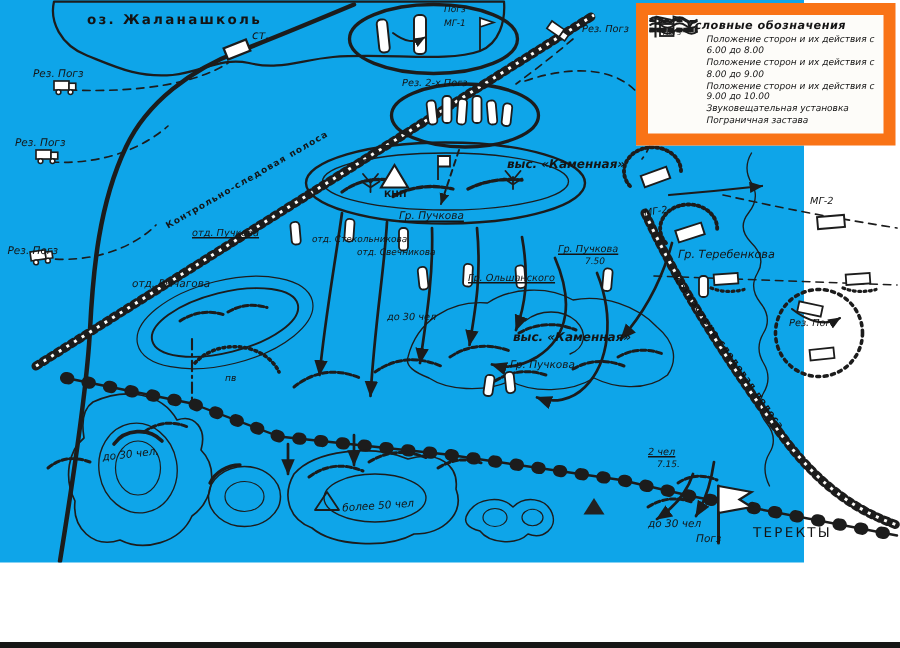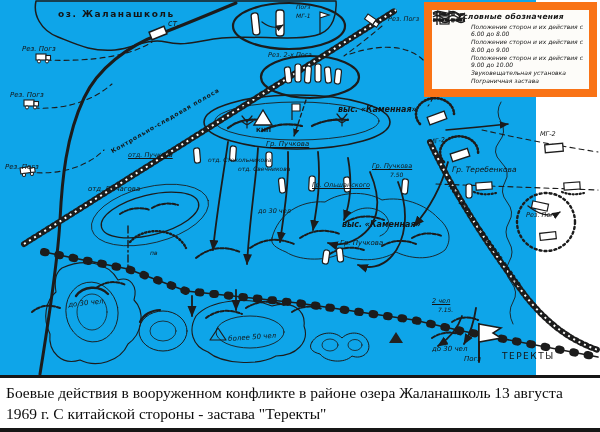--- a/index.html
+++ b/index.html
@@ -349,18 +349,14 @@
                 <path d="M5,1 L14,3 L5,6"></path>
           </g>
               <text x="10" y="13" font-size="5" font-style="italic" fill="#1c1c1c" stroke="none">Погз</text>
             </svg>
         </span>
         <span class="lt">Пограничная застава</span>
       </div>
     </div>
   </div>
 
-  <div id="caption">
-    <div>Боевые действия в вооруженном конфликте в районе озера Жаланашколь 13 августа</div>
-    <div>1969 г. С китайской стороны - застава "Теректы"</div>
-  </div>
   <div id="botbar"></div>
 </div>
 
 </body></html>

